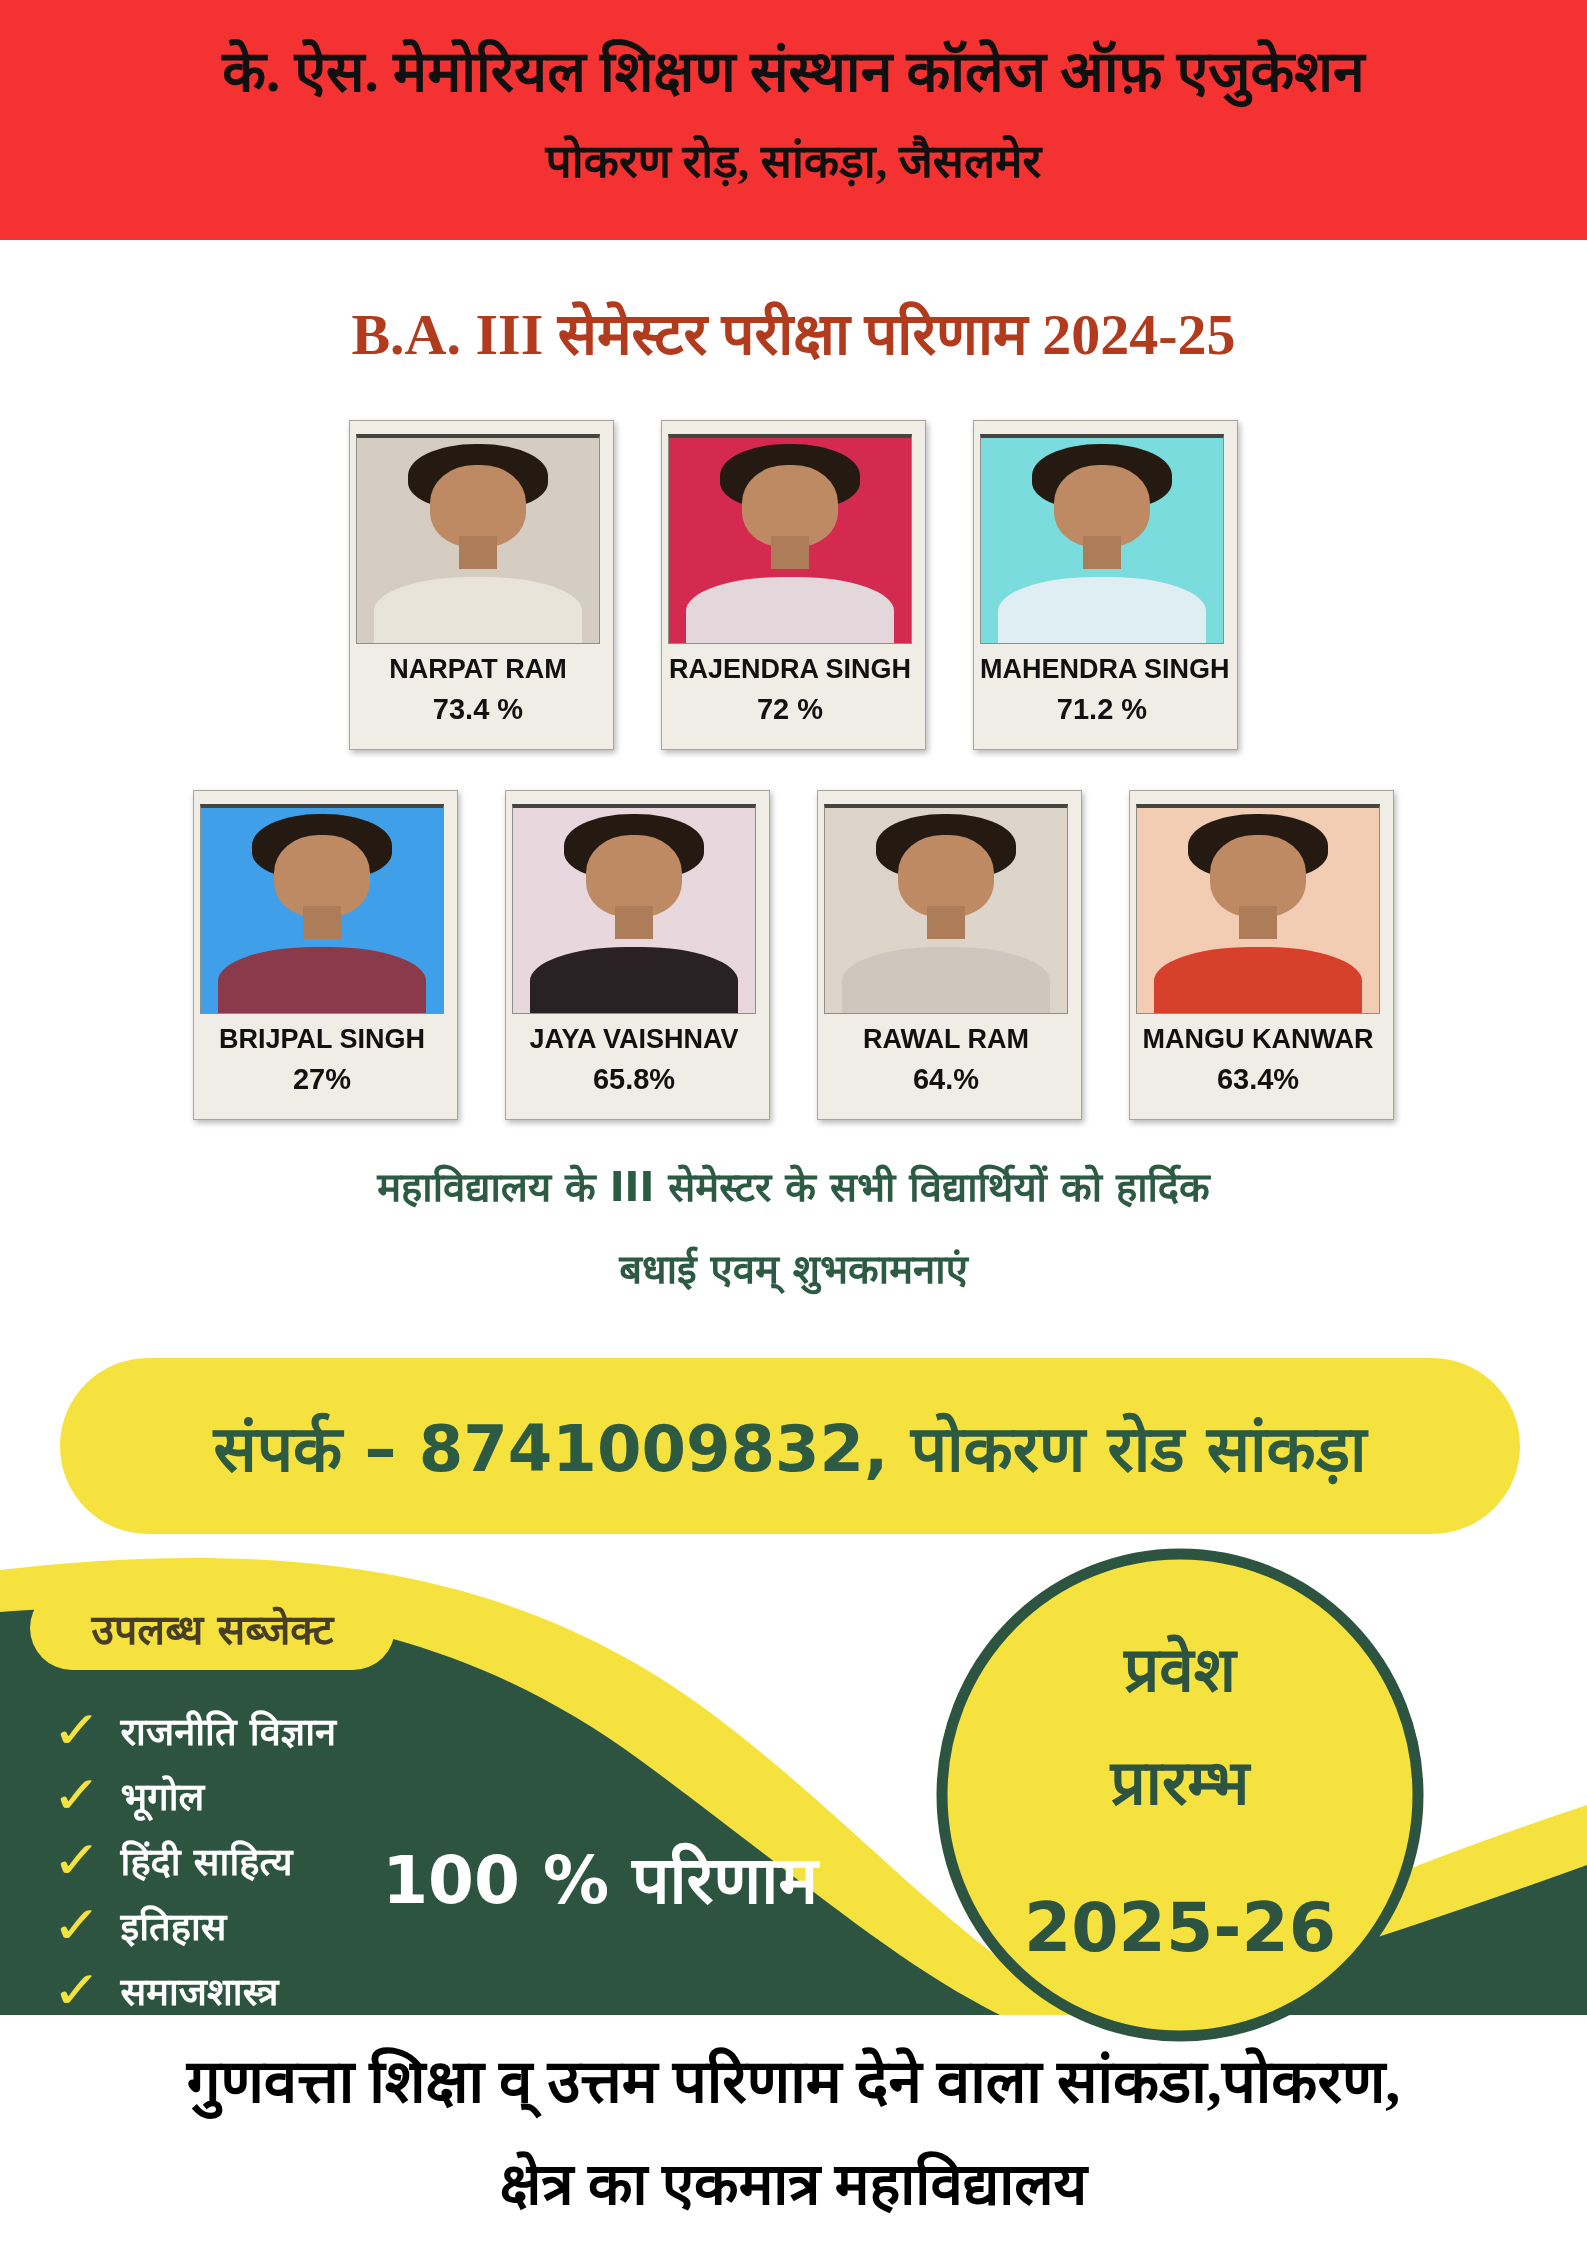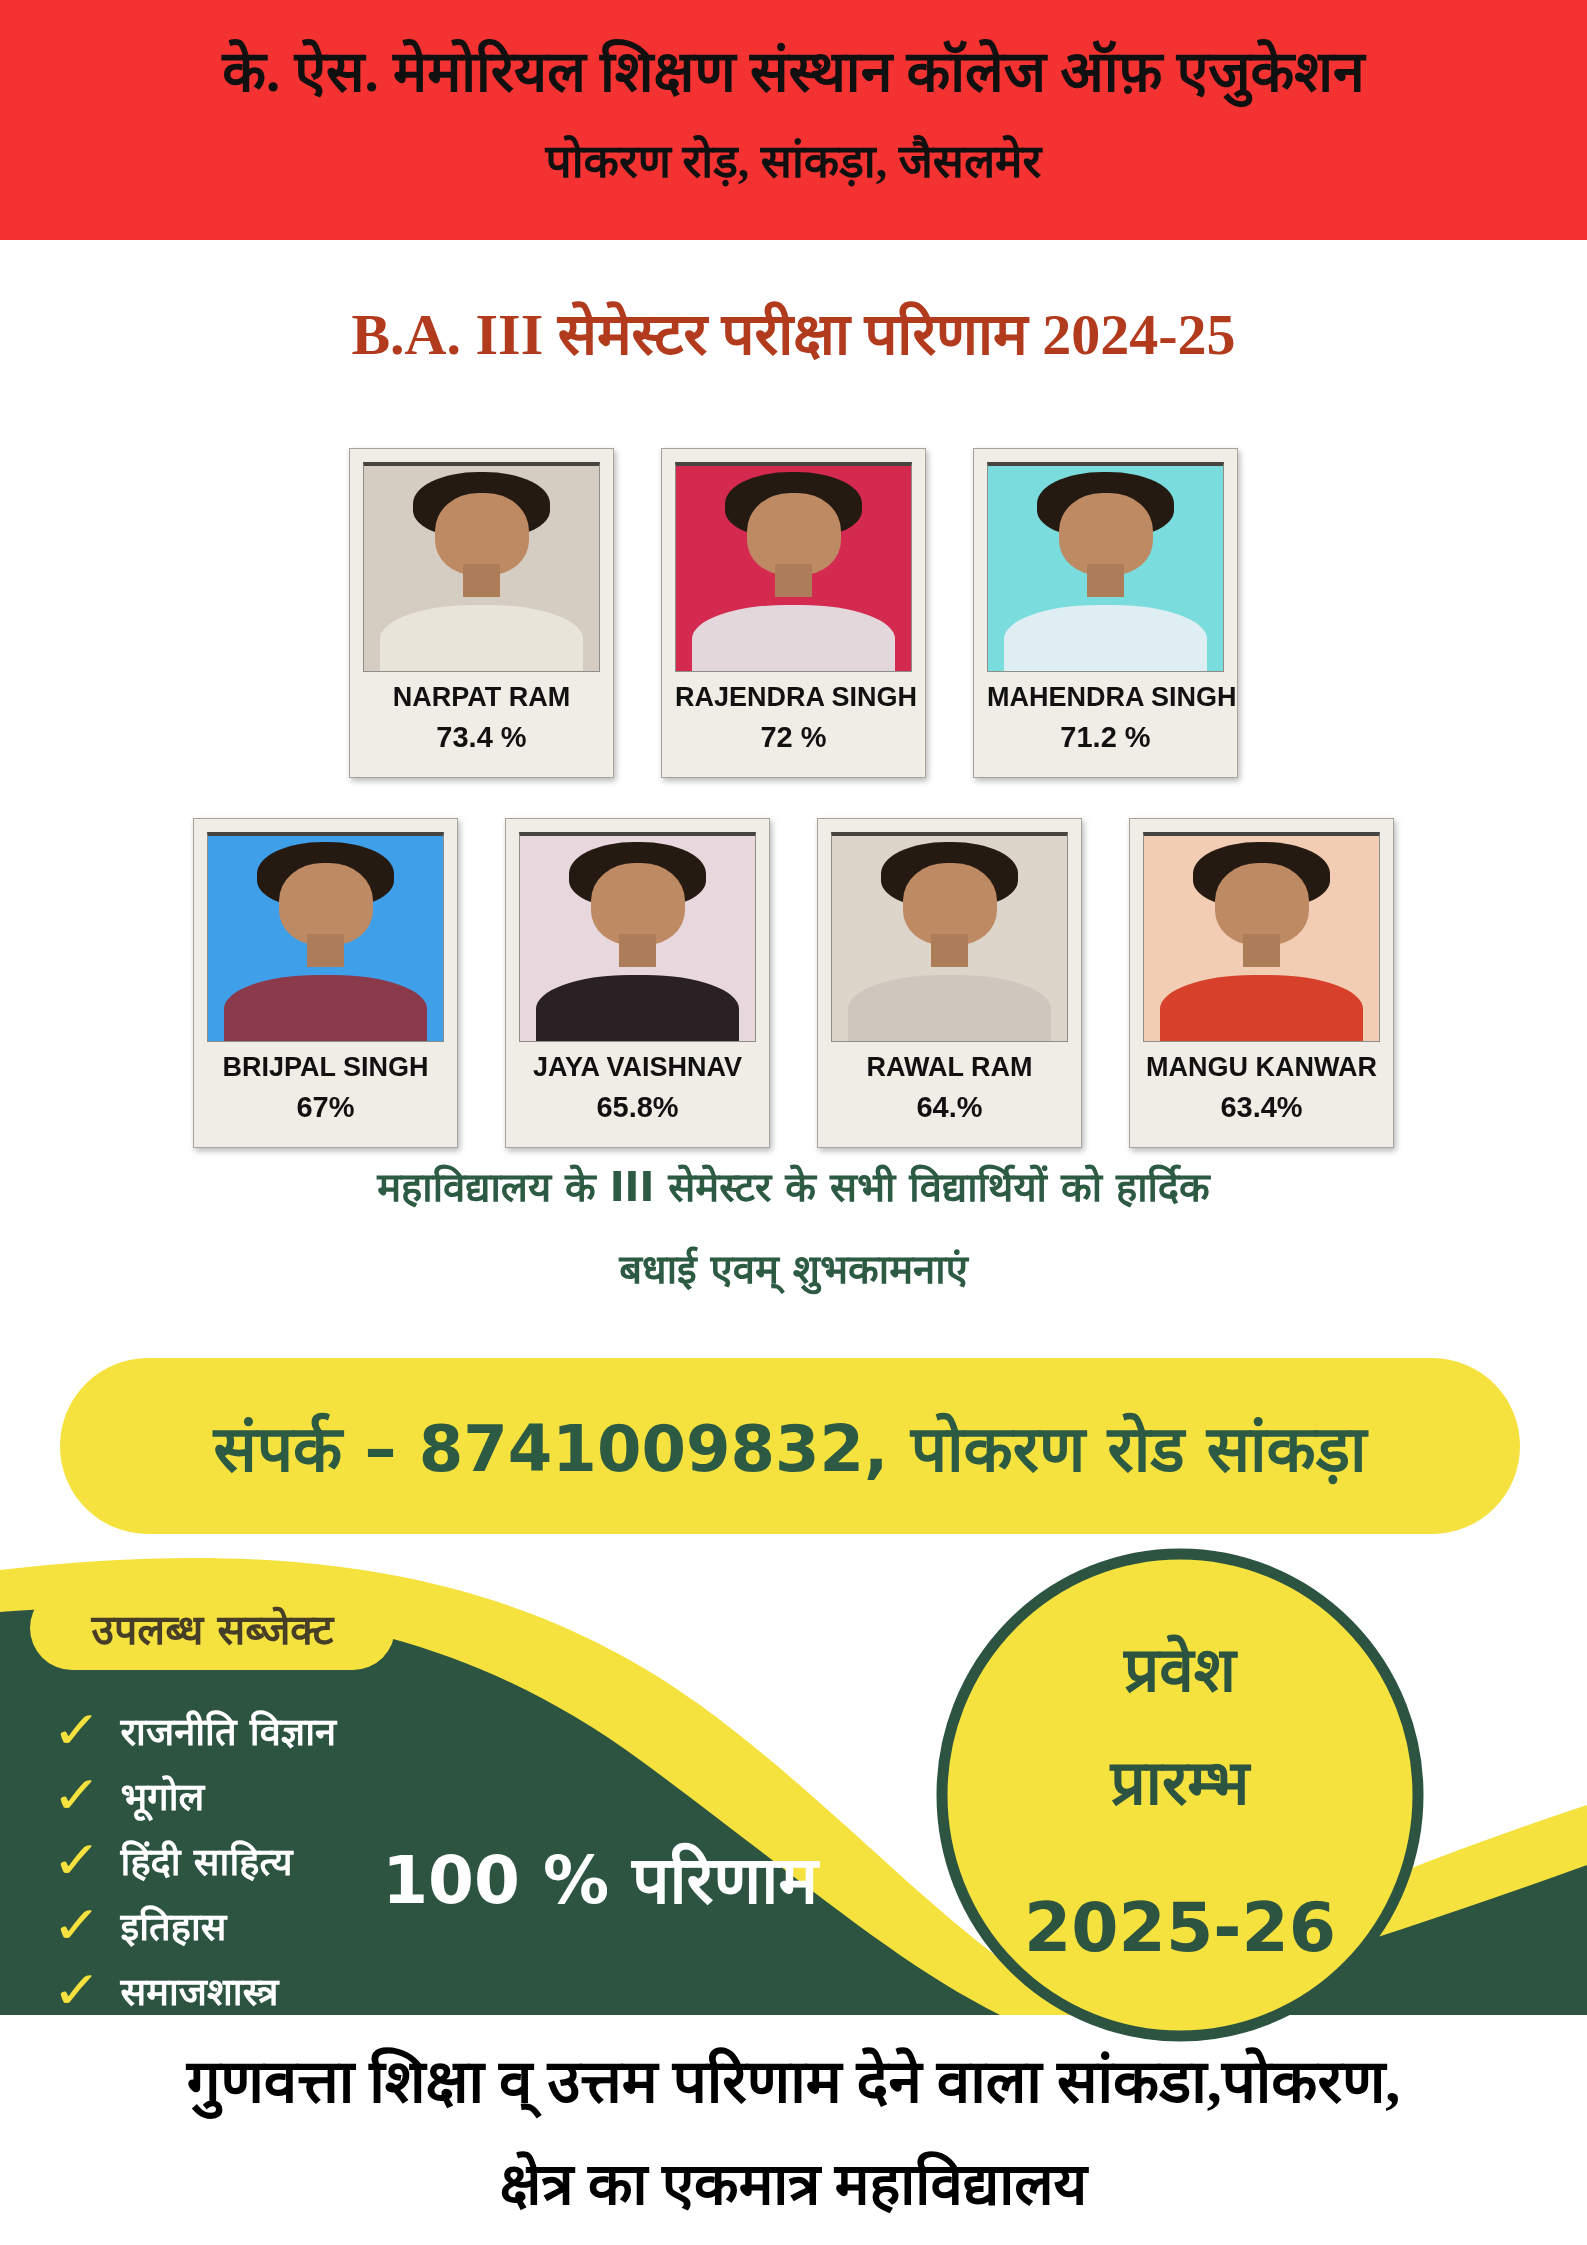--- a/index.html
+++ b/index.html
@@ -17,21 +17,21 @@
 
   
   .title{position:absolute;left:0;top:292px;width:100%;text-align:center;
     font-family:"Liberation Serif","DejaVu Serif",serif;font-weight:700;font-size:58px;
     color:var(--c-title);white-space:nowrap;}
 
   
   .cards-row{position:absolute;left:0;width:100%;display:flex;justify-content:center;gap:47px;}
   #row-0{top:420px;} #row-1{top:790px;}
   .card{width:265px;height:330px;background:var(--c-card);border:1px solid #a8a49c;
-        box-shadow:2px 3px 6px rgba(0,0,0,.28);box-sizing:border-box;padding:13px 13px 0 13px;margin-top:28px;}
+        box-shadow:2px 3px 6px rgba(0,0,0,.28);box-sizing:border-box;padding:13px 13px 0 6px;}
   .photo{position:relative;height:210px;border:1px solid #8d8d8a;border-top:4px solid #45443f;
          box-sizing:border-box;overflow:hidden;background:var(--pbg,#cccccc);}
   .ph-hair{position:absolute;top:3%;left:21%;width:58%;height:32%;background:#241a12;
            border-radius:48% 48% 42% 42%;}
   .ph-face{position:absolute;top:13%;left:30%;width:40%;height:40%;background:#bd8a63;
            border-radius:46% 46% 42% 42%;}
   .ph-neck{position:absolute;top:48%;left:42%;width:16%;height:16%;background:#ad7c58;}
   .ph-body{position:absolute;bottom:-4%;left:7%;width:86%;height:36%;background:var(--shirt,#dddddd);
            border-radius:46% 46% 0 0;}
   .s-name{margin-top:10px;text-align:center;font-family:"Liberation Sans","DejaVu Sans",sans-serif;
@@ -120,21 +120,21 @@
 </div>
   <div class="cards-row" id="row-1">
   <div class="card">
     <div class="photo" style="--pbg: #3f9fe8; --shirt: #8a3a4a;">
       <span class="ph-hair"></span>
       <span class="ph-face"></span>
       <span class="ph-neck"></span>
       <span class="ph-body"></span>
     </div>
     <div class="s-name">BRIJPAL SINGH</div>
-    <div class="s-pct">67%</div>
+    <div class="s-pct">27%</div>
   </div>
 
   <div class="card">
     <div class="photo" style="--pbg: #e9d7de; --shirt: #2a2124;">
       <span class="ph-hair"></span>
       <span class="ph-face"></span>
       <span class="ph-neck"></span>
       <span class="ph-body"></span>
     </div>
     <div class="s-name">JAYA VAISHNAV</div>

